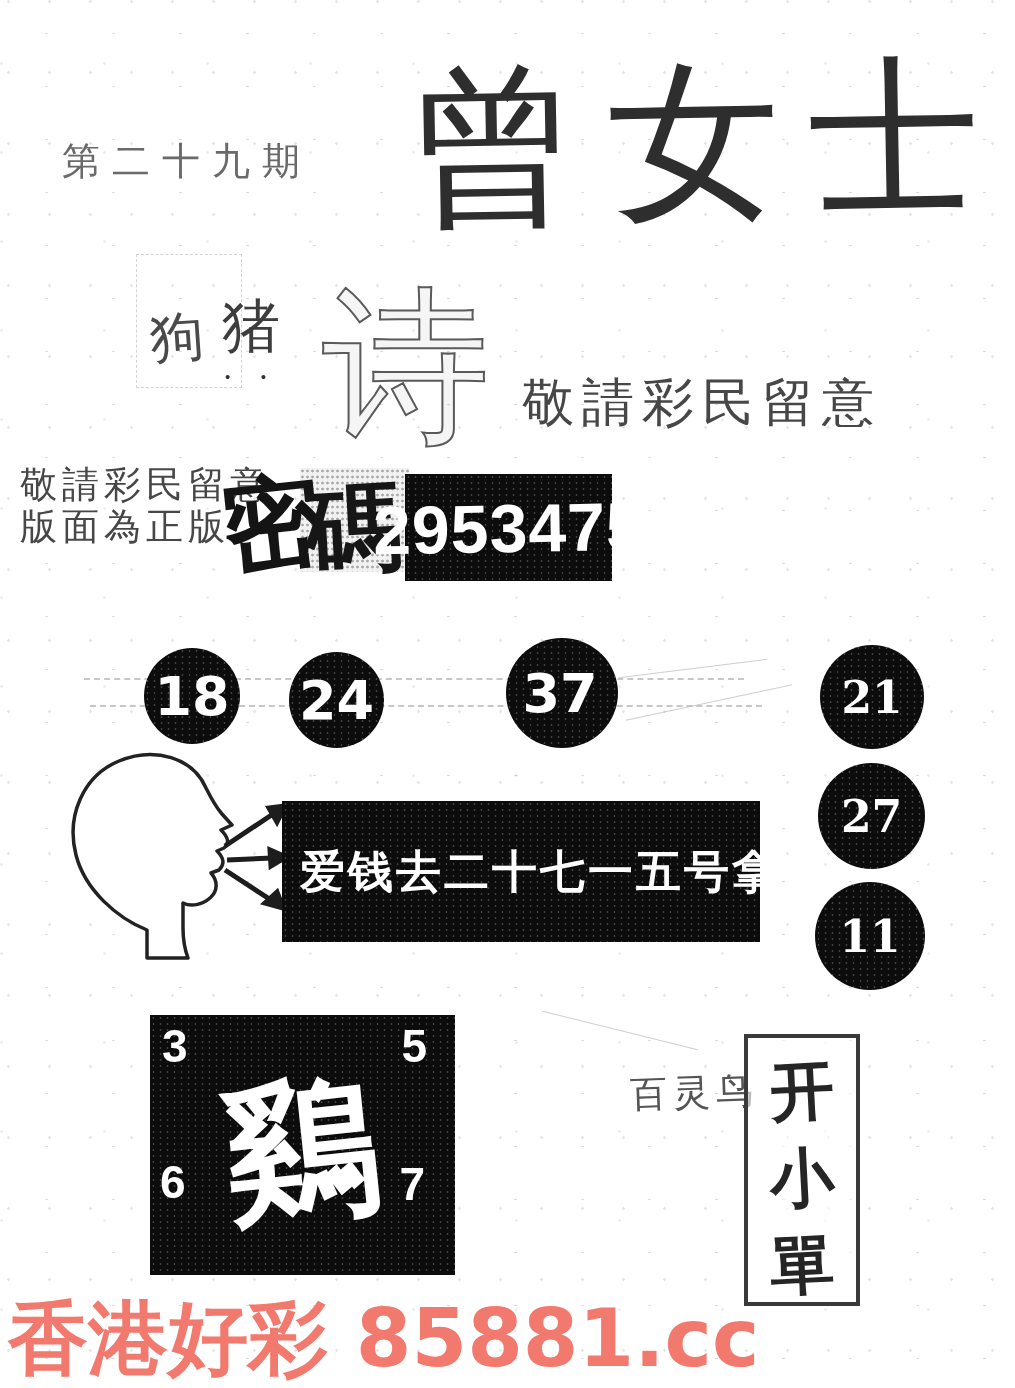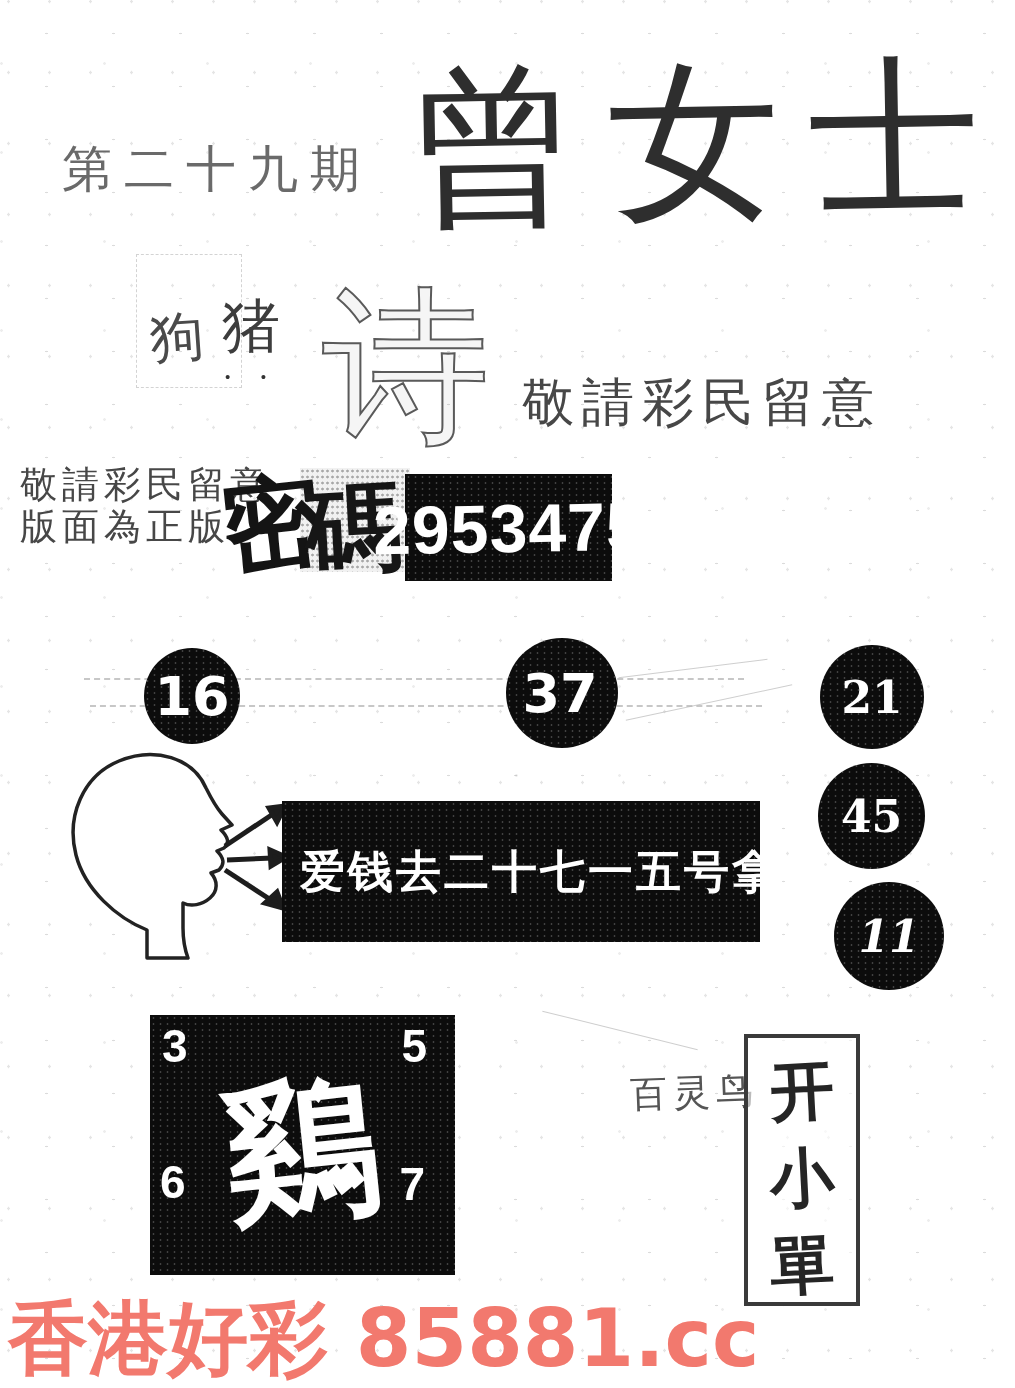--- a/index.html
+++ b/index.html
@@ -10,21 +10,21 @@
       radial-gradient(rgba(0,0,0,.14) 1px, transparent 1.3px),
       radial-gradient(rgba(0,0,0,.10) 1px, transparent 1.2px),
       radial-gradient(rgba(0,0,0,.07) 1.4px, transparent 1.6px);
     background-size:67px 53px,41px 71px,103px 89px;
     background-position:13px 7px,29px 37px,53px 19px;
     font-family:"Liberation Serif", serif;color:#2b2b2b;
   }
   .abs{position:absolute;}
   .nowrap{white-space:nowrap;}
 
-  .issue{left:62px;top:136px;font-size:50px;letter-spacing:12px;color:#6a6a6a;}
+  .issue{left:62px;top:136px;font-size:38px;letter-spacing:12px;color:#6a6a6a;}
   .title{left:408px;top:28px;font-size:172px;letter-spacing:28px;color:#2e2e2e;
          font-family:"DejaVu Serif", serif;transform:rotate(-1deg);}
 
   .zodiac-dog{left:150px;top:302px;font-size:54px;color:#4a4a4a;transform:rotate(-4deg);}
   .zodiac-pig{left:222px;top:288px;font-size:58px;color:#3d3d3d;}
   .zodiac-dots{left:222px;top:358px;font-size:34px;color:#333;letter-spacing:8px;}
   .zodiac-frame{left:136px;top:254px;width:104px;height:132px;border:1px dashed #bdbdbd;opacity:.65;}
 
   .poem-label{left:322px;top:256px;font-size:168px;color:rgba(0,0,0,.04);
               -webkit-text-stroke:2px #5a5a5a;font-family:"DejaVu Serif", serif;}
@@ -51,21 +51,21 @@
   .circle{border-radius:50%;display:flex;align-items:center;justify-content:center;}
   .circle-num{color:#fff;font-family:"DejaVu Sans", sans-serif;font-weight:bold;}
   .c12{left:144px;top:648px;width:96px;height:96px;}
   .c24{left:289px;top:652px;width:95px;height:96px;}
   .c37{left:506px;top:638px;width:112px;height:110px;}
   .c37 .circle-num{transform:translateX(-14px);margin-left:24px;}
   .row-num{font-size:54px;}
   .col-circle .circle-num{font-family:"DejaVu Serif", serif;font-weight:bold;font-size:44px;}
   .c21{left:820px;top:645px;width:104px;height:104px;}
   .c45{left:818px;top:763px;width:107px;height:106px;}
-  .c11{left:834px;top:882px;width:110px;height:108px;font-style:italic;}
+  .c11{left:815px;top:882px;width:110px;height:108px;}
 
   .speech-box{left:282px;top:801px;width:478px;height:141px;overflow:hidden;
       display:flex;flex-direction:column;justify-content:center;padding-left:18px;box-sizing:border-box;}
   .speech-line{color:#fff;font-family:"Liberation Sans", sans-serif;font-weight:bold;
       font-size:45px;line-height:62px;letter-spacing:3px;white-space:nowrap;}
 
   .zbox{left:150px;top:1015px;width:305px;height:260px;}
   .zbox .corner{position:absolute;color:#fff;font-family:"Liberation Sans", sans-serif;font-size:46px;font-weight:bold;}
   .zn3{left:12px;top:4px;} .zn5{right:28px;top:4px;}
   .zn6{left:10px;top:140px;} .zn7{right:30px;top:142px;}
@@ -110,31 +110,34 @@
     <span class="code-text">2953475</span>
   </div>
 
   <div class="abs dash-line" style="left:84px;top:678px;width:660px;"></div>
   <div class="abs dash-line" style="left:90px;top:705px;width:672px;"></div>
   <div class="abs scratch" style="left:618px;top:668px;width:150px;transform:rotate(-7deg);"></div>
   <div class="abs scratch" style="left:624px;top:702px;width:170px;transform:rotate(-12deg);"></div>
   <div class="abs scratch" style="left:540px;top:1030px;width:160px;transform:rotate(14deg);"></div>
 
   <div class="abs circle blackbox c12">
-    <span class="circle-num row-num">16</span>
+    <span class="circle-num row-num">18</span>
+  </div>
+  <div class="abs circle blackbox c24">
+    <span class="circle-num row-num">24</span>
   </div>
   <div class="abs circle blackbox c37">
     <span class="circle-num row-num">37</span>
   </div>
 
   <div class="abs circle blackbox col-circle c21">
     <span class="circle-num">21</span>
   </div>
   <div class="abs circle blackbox col-circle c45">
-    <span class="circle-num">45</span>
+    <span class="circle-num">27</span>
   </div>
   <div class="abs circle blackbox col-circle c11">
     <span class="circle-num">11</span>
   </div>
 
   <svg class="abs" style="left:55px;top:750px;" width="235" height="212" viewBox="0 0 235 212">
     <path d="M92,208 L92,180
              C62,168 30,140 21,105
              C11,66 28,26 64,11
              C100,-4 138,8 151,38

